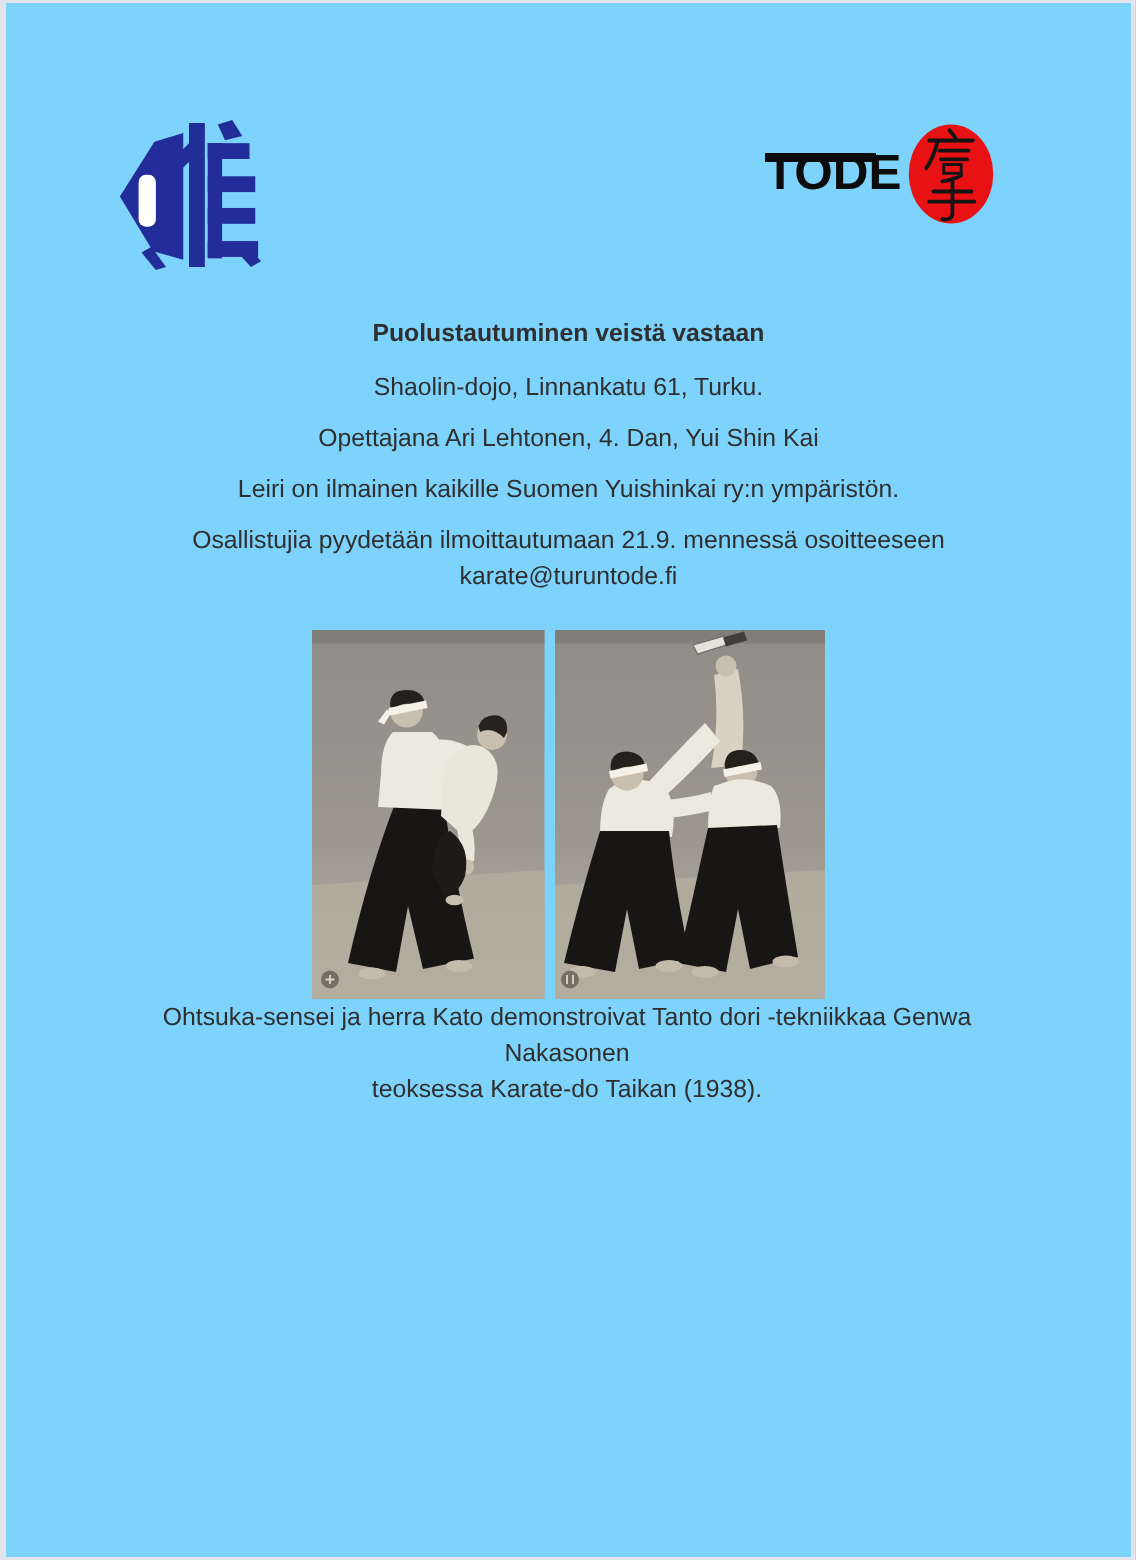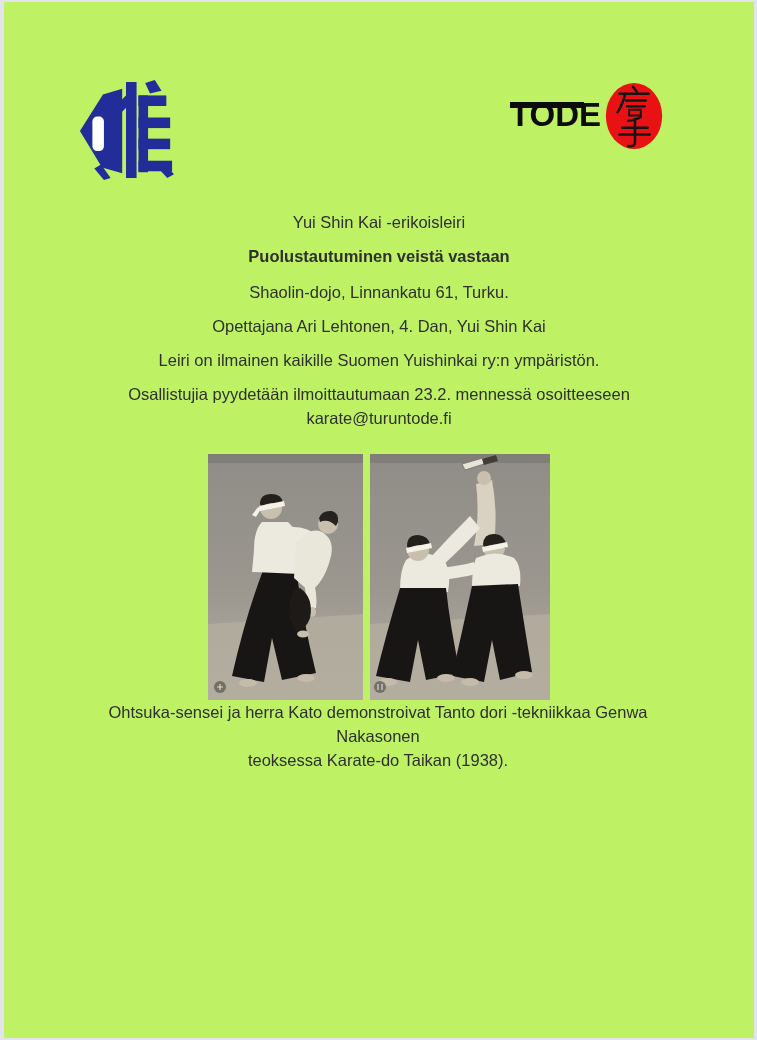--- a/index.html
+++ b/index.html
@@ -3,21 +3,21 @@
 <meta charset="utf-8">
 <style>
   html,body{margin:0;padding:0}
   body{
     width:757px;height:1040px;position:relative;overflow:hidden;
     background:#e3e3eb;
     font-family:"Liberation Sans","DejaVu Sans",sans-serif;
   }
   .page{
     position:absolute;left:4px;right:3px;top:2px;bottom:2px;
-    background:#bef264;
+    background:#7dd3fc;
   }
   
   .header{
     display:flex;justify-content:space-between;align-items:flex-start;
     padding:70px 90px 0 74px;height:108px;
   }
   .emblem{width:96px;height:100px;margin-top:8px;display:block}
   .tode{position:relative;width:155px;height:108px}
   .tode-seal{position:absolute;top:10px;right:0;width:60px;height:68px;z-index:0}
   .tode-bar{position:absolute;top:30px;left:1px;width:74px;height:6px;background:#0c0c0c;z-index:2}
@@ -76,26 +76,25 @@
           <path d="M15 54 h31"></path>
           <path d="M31 38 v24 q0 5 -7 4"></path>
         </g>
       </svg>
       <div class="tode-bar"></div>
       <div class="tode-text">TODE</div>
     </div>
   </div>
 
   <div class="content">
-    <p>Yui Shin Kai -erikoisleiri</p>
     <p class="title">Puolustautuminen veistä vastaan</p>
     <p>Shaolin-dojo, Linnankatu 61, Turku.</p>
     <p>Opettajana Ari Lehtonen, 4. Dan, Yui Shin Kai</p>
     <p class="spacer-top">Leiri on ilmainen kaikille Suomen Yuishinkai ry:n ympäristön.</p>
-    <p class="lines">Osallistujia pyydetään ilmoittautumaan 23.2. mennessä osoitteeseen
+    <p class="lines">Osallistujia pyydetään ilmoittautumaan 21.9. mennessä osoitteeseen
 karate@turuntode.fi</p>
 
     <figure>
       <svg class="photo" viewBox="0 0 342 246">
         <defs>
           <linearGradient id="pbg" x1="0" y1="0" x2="0" y2="1">
             <stop offset="0" stop-color="#8f8d87"></stop>
             <stop offset="0.55" stop-color="#9b978f"></stop>
             <stop offset="1" stop-color="#b6b1a4"></stop>
           </linearGradient>

